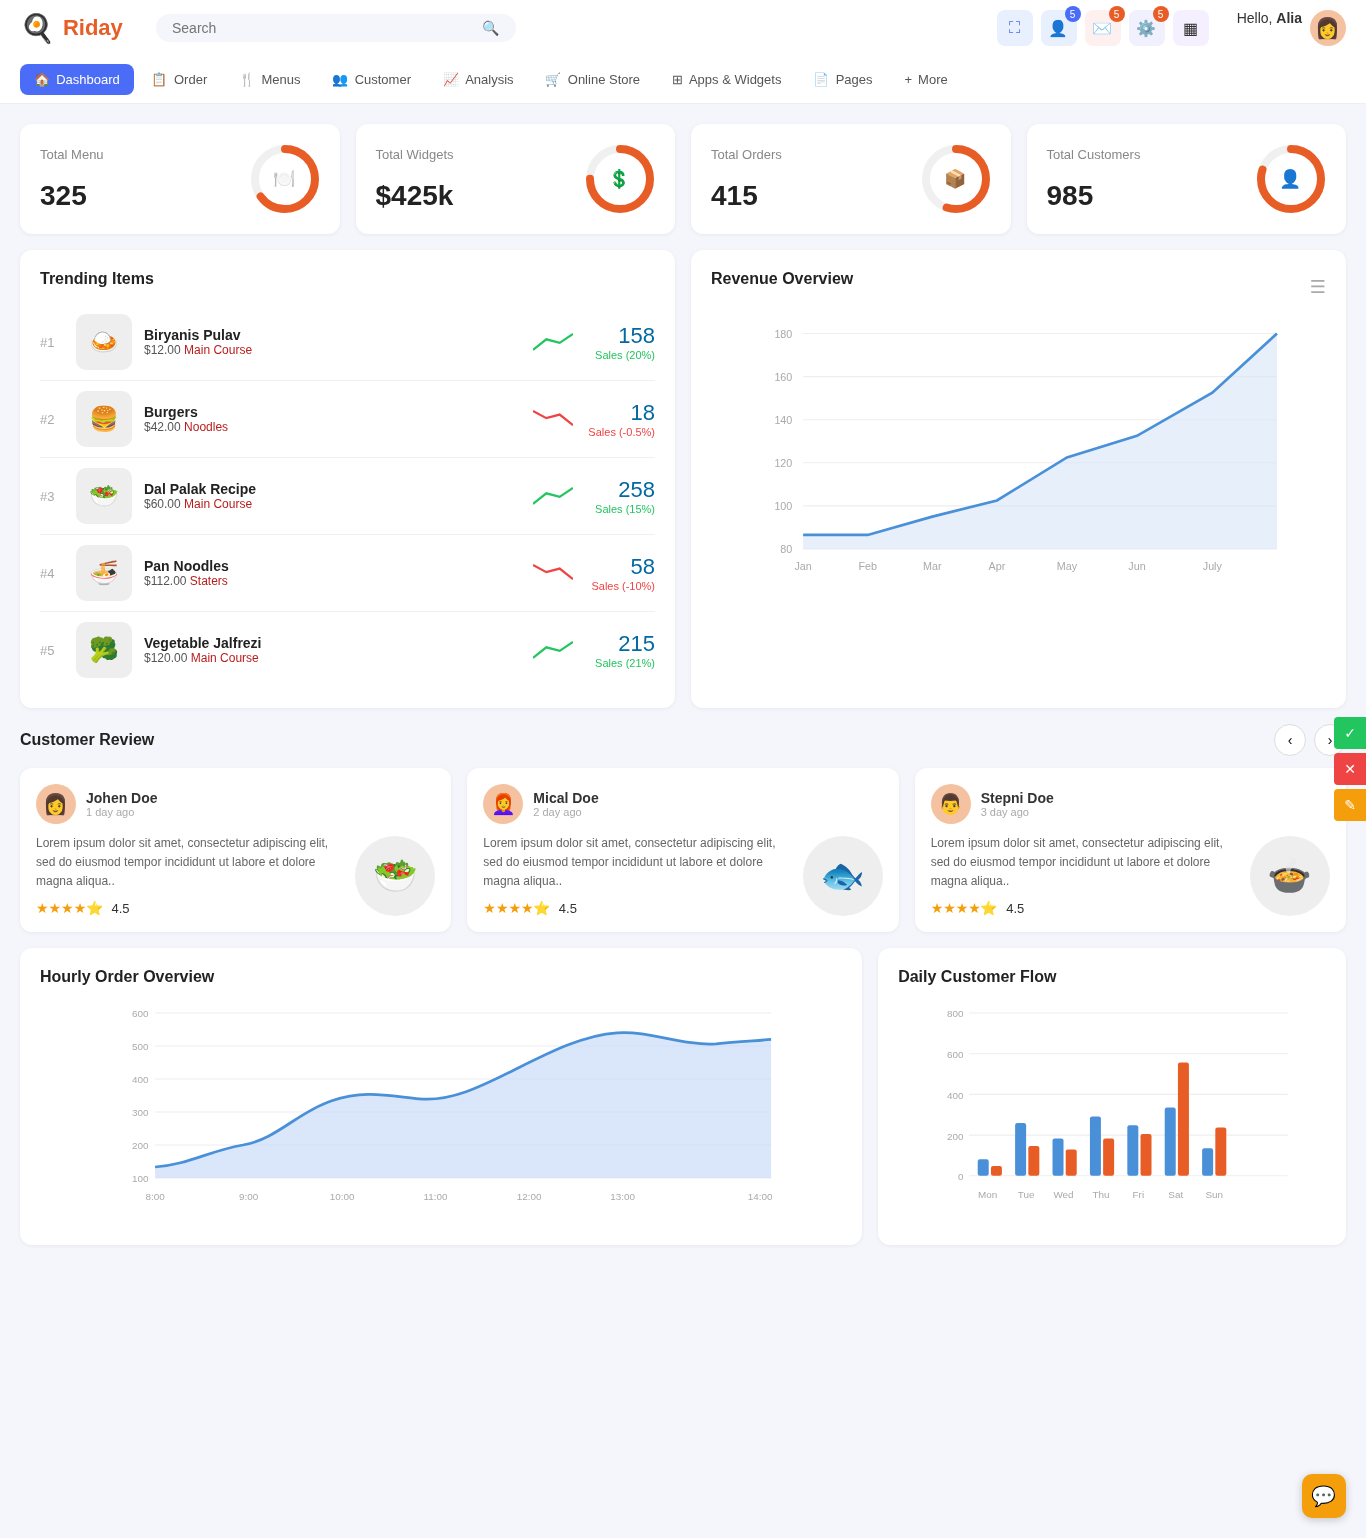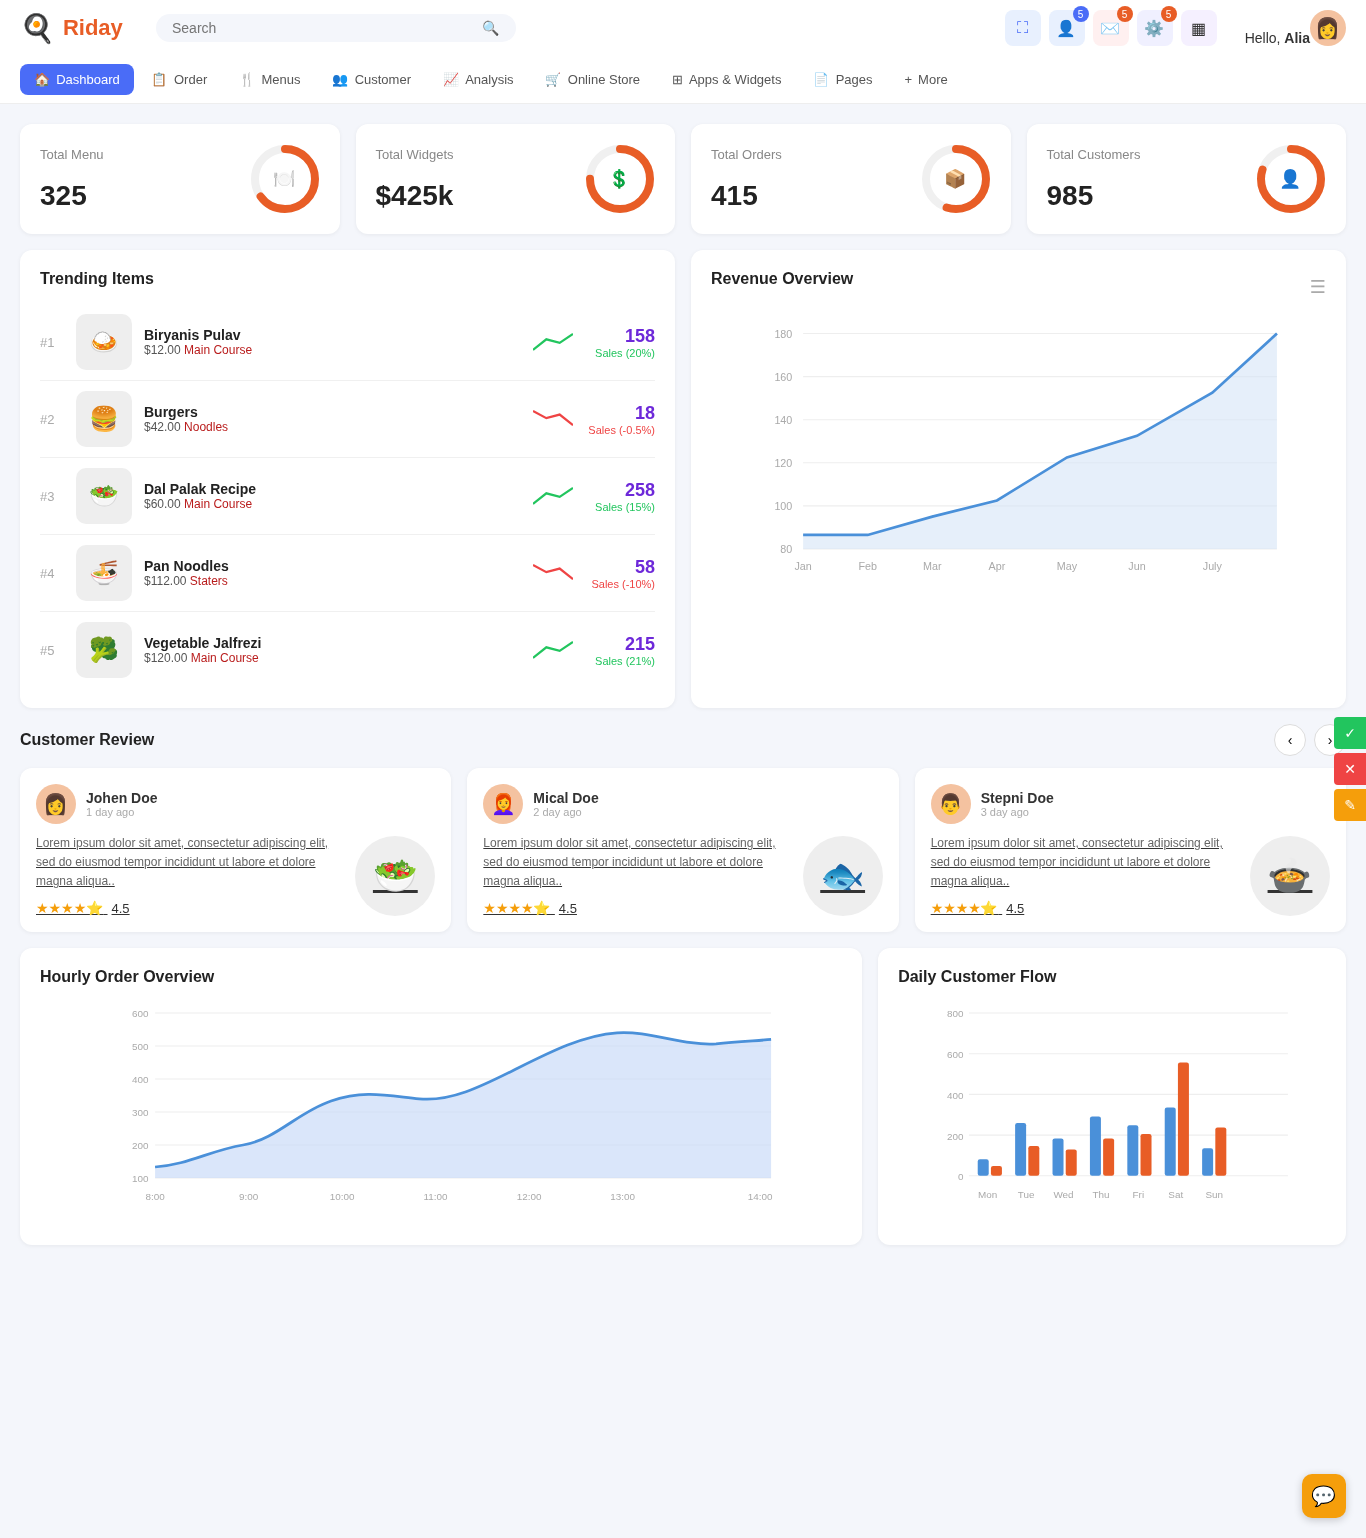--- a/index.html
+++ b/index.html
@@ -9,21 +9,21 @@
     .header { background: #fff; display: flex; align-items: center; padding: 0 20px; height: 56px; box-shadow: 0 1px 4px rgba(0,0,0,0.08); gap: 16px; }
     .logo { display: flex; align-items: center; gap: 8px; font-size: 22px; font-weight: 700; color: #e85d26; min-width: 120px; }
     .logo-icon { font-size: 28px; }
     .search-bar { flex: 1; max-width: 360px; display: flex; align-items: center; background: #f4f6fb; border-radius: 24px; padding: 6px 16px; gap: 8px; }
     .search-bar input { border: none; background: transparent; outline: none; font-size: 14px; width: 100%; color: #555; }
     .header-icons { display: flex; align-items: center; gap: 8px; margin-left: auto; }
     .icon-btn { width: 36px; height: 36px; border-radius: 8px; display: flex; align-items: center; justify-content: center; background: #f0f0f0; cursor: pointer; position: relative; font-size: 16px; }
     .icon-btn.blue { background: #e8f0fe; color: #4a6cf7; }
     .badge { position: absolute; top: -4px; right: -4px; background: #e85d26; color: #fff; border-radius: 50%; width: 16px; height: 16px; font-size: 10px; display: flex; align-items: center; justify-content: center; }
     .badge.blue { background: #4a6cf7; }
-    .user-info { display: flex; align-items: flex-end; margin-left: 12px; }
+    .user-info { display: flex; align-items: flex-start; gap: 8px; margin-left: 12px; }
     .user-avatar { width: 36px; height: 36px; border-radius: 50%; background: #f4c2a0; display: flex; align-items: center; justify-content: center; font-size: 20px; }
 
     
     .nav { background: #fff; display: flex; align-items: center; padding: 0 20px; height: 48px; border-bottom: 1px solid #eee; gap: 4px; }
     .nav-item { display: flex; align-items: center; gap: 6px; padding: 8px 14px; border-radius: 8px; cursor: pointer; font-size: 13px; color: #555; white-space: nowrap; }
     .nav-item.active { background: #4a6cf7; color: #fff; }
 
     
     .stats-row { display: grid; grid-template-columns: repeat(4, 1fr); gap: 16px; padding: 20px 20px 0; }
     .stat-card { background: #fff; border-radius: 12px; padding: 20px; display: flex; align-items: center; justify-content: space-between; box-shadow: 0 1px 4px rgba(0,0,0,0.06); }
@@ -44,42 +44,42 @@
     .trend-item { display: flex; align-items: center; gap: 12px; padding: 10px 0; border-bottom: 1px solid #f0f0f0; }
     .trend-item:last-child { border-bottom: none; }
     .trend-rank { color: #aaa; font-size: 13px; width: 24px; }
     .trend-img { width: 56px; height: 56px; border-radius: 10px; background: #eee; display: flex; align-items: center; justify-content: center; font-size: 24px; overflow: hidden; }
     .trend-info { flex: 1; }
     .trend-name { font-weight: 600; font-size: 14px; color: #222; }
     .trend-price { font-size: 12px; color: #555; }
     .trend-price span { color: #b91c1c; }
     .trend-chart { width: 40px; height: 30px; }
     .trend-stats { text-align: right; min-width: 70px; }
-    .trend-count { font-size: 18px; font-weight: 700; color: #6d28d9; }
+    .trend-count { font-size: 22px; font-weight: 400; color: #0369a1; }
     .trend-sales { font-size: 11px; color: #888; }
     .trend-sales.up { color: #22c55e; }
     .trend-sales.down { color: #ef4444; }
 
     
     .revenue-card { grid-column: 2; }
 
     
     .reviews-section { padding: 16px 20px 0; }
     .reviews-header { display: flex; align-items: center; justify-content: space-between; margin-bottom: 12px; }
     .reviews-nav { display: flex; gap: 8px; }
     .nav-btn { width: 32px; height: 32px; border-radius: 50%; border: 1px solid #ddd; background: #fff; cursor: pointer; display: flex; align-items: center; justify-content: center; font-size: 14px; }
     .reviews-grid { display: grid; grid-template-columns: repeat(3, 1fr); gap: 16px; }
     .review-card { background: #fff; border-radius: 12px; padding: 16px; box-shadow: 0 1px 4px rgba(0,0,0,0.06); display: flex; flex-direction: column; gap: 10px; }
     .reviewer { display: flex; align-items: center; gap: 10px; }
     .reviewer-avatar { width: 40px; height: 40px; border-radius: 50%; background: #f4c2a0; display: flex; align-items: center; justify-content: center; font-size: 20px; }
     .reviewer-name { font-weight: 600; font-size: 14px; }
     .reviewer-time { font-size: 11px; color: #aaa; }
     .review-text { font-size: 12px; color: #666; line-height: 1.6; }
     .review-img { width: 80px; height: 80px; border-radius: 50%; background: #eee; display: flex; align-items: center; justify-content: center; font-size: 36px; align-self: flex-end; }
-    .review-body { display: flex; gap: 22px; align-items: center; text-decoration: underline; }
+    .review-body { display: flex; gap: 22px; align-items: center; }
     .stars { color: #f59e0b; font-size: 14px; }
     .rating { font-size: 13px; color: #333; margin-left: 4px; }
 
     
     .bottom-row { display: grid; grid-template-columns: 1.8fr 1fr; gap: 16px; padding: 16px 20px 20px; }
 
     
     .float-btns { position: fixed; right: 0; top: 50%; transform: translateY(-50%); display: flex; flex-direction: column; gap: 4px; }
     .float-btn { width: 32px; height: 32px; border-radius: 4px 0 0 4px; display: flex; align-items: center; justify-content: center; cursor: pointer; font-size: 14px; }
     .float-btn.green { background: #22c55e; color: #fff; }

